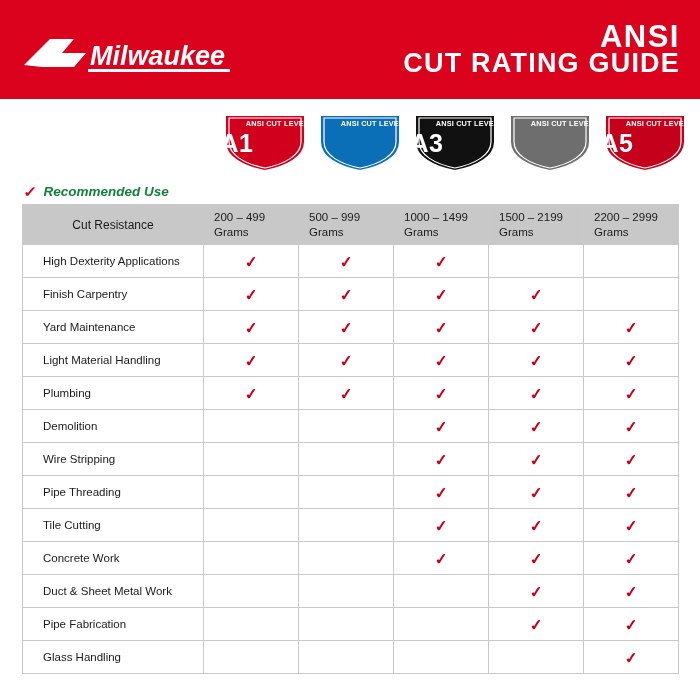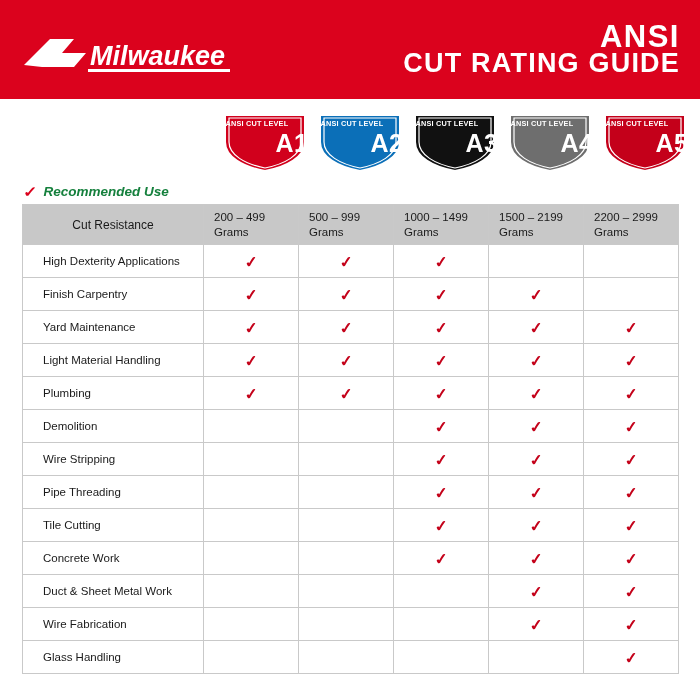--- a/index.html
+++ b/index.html
@@ -76,32 +76,32 @@
   .badge svg {
     display: block;
     width: 88px;
     height: 62px;
   }
   .badge .b-top {
     position: absolute;
     top: 7px;
     left: 5px;
     right: 0;
-    text-align: left;
+    text-align: right;
     font-size: 7.3px;
     font-weight: bold;
     color: #ffffff;
     letter-spacing: 0.2px;
   }
   .badge .b-level {
     position: absolute;
     top: 17px;
     left: 0;
     right: 0;
-    text-align: right;
+    text-align: left;
     font-size: 25px;
     font-weight: bold;
     color: #ffffff;
     letter-spacing: 0.5px;
   }
 
   
   .recommended {
     display: flex;
     align-items: center;
@@ -213,21 +213,20 @@
       </div>
     </div>
 
     <div class="badge-slot">
       <div class="badge">
         <svg viewBox="0 0 88 62" aria-hidden="true">
           <path d="M4 3 L84 3 L84 30 C84 45 66 55 44 59 C22 55 4 45 4 30 Z" fill="#0b6fb8" stroke="#ffffff" stroke-width="2"></path>
           <path d="M8 6 L80 6 L80 30 C80 43 64 52 44 56 C24 52 8 43 8 30 Z" fill="none" stroke="#ffffff" stroke-width="1.2"></path>
         </svg>
         <div class="b-top">ANSI CUT LEVEL</div>
-        <div class="b-level">A2</div>
       </div>
     </div>
 
     <div class="badge-slot">
       <div class="badge">
         <svg viewBox="0 0 88 62" aria-hidden="true">
           <path d="M4 3 L84 3 L84 30 C84 45 66 55 44 59 C22 55 4 45 4 30 Z" fill="#111111" stroke="#ffffff" stroke-width="2"></path>
           <path d="M8 6 L80 6 L80 30 C80 43 64 52 44 56 C24 52 8 43 8 30 Z" fill="none" stroke="#ffffff" stroke-width="1.2"></path>
         </svg>
         <div class="b-top">ANSI CUT LEVEL</div>
@@ -235,21 +234,20 @@
       </div>
     </div>
 
     <div class="badge-slot">
       <div class="badge">
         <svg viewBox="0 0 88 62" aria-hidden="true">
           <path d="M4 3 L84 3 L84 30 C84 45 66 55 44 59 C22 55 4 45 4 30 Z" fill="#6e6e6e" stroke="#ffffff" stroke-width="2"></path>
           <path d="M8 6 L80 6 L80 30 C80 43 64 52 44 56 C24 52 8 43 8 30 Z" fill="none" stroke="#ffffff" stroke-width="1.2"></path>
         </svg>
         <div class="b-top">ANSI CUT LEVEL</div>
-        <div class="b-level">A4</div>
       </div>
     </div>
 
     <div class="badge-slot">
       <div class="badge">
         <svg viewBox="0 0 88 62" aria-hidden="true">
           <path d="M4 3 L84 3 L84 30 C84 45 66 55 44 59 C22 55 4 45 4 30 Z" fill="#c4001a" stroke="#ffffff" stroke-width="2"></path>
           <path d="M8 6 L80 6 L80 30 C80 43 64 52 44 56 C24 52 8 43 8 30 Z" fill="none" stroke="#ffffff" stroke-width="1.2"></path>
         </svg>
         <div class="b-top">ANSI CUT LEVEL</div>
@@ -381,21 +379,21 @@
           </tr>
           <tr>
             <td class="rowname">Duct &amp; Sheet Metal Work</td>
             <td class="cell"></td>
             <td class="cell"></td>
             <td class="cell"></td>
             <td class="cell"><span class="tick">✓</span></td>
             <td class="cell"><span class="tick">✓</span></td>
           </tr>
           <tr>
-            <td class="rowname">Wire Fabrication</td>
+            <td class="rowname">Pipe Fabrication</td>
             <td class="cell"></td>
             <td class="cell"></td>
             <td class="cell"></td>
             <td class="cell"><span class="tick">✓</span></td>
             <td class="cell"><span class="tick">✓</span></td>
           </tr>
           <tr>
             <td class="rowname">Glass Handling</td>
             <td class="cell"></td>
             <td class="cell"></td>

